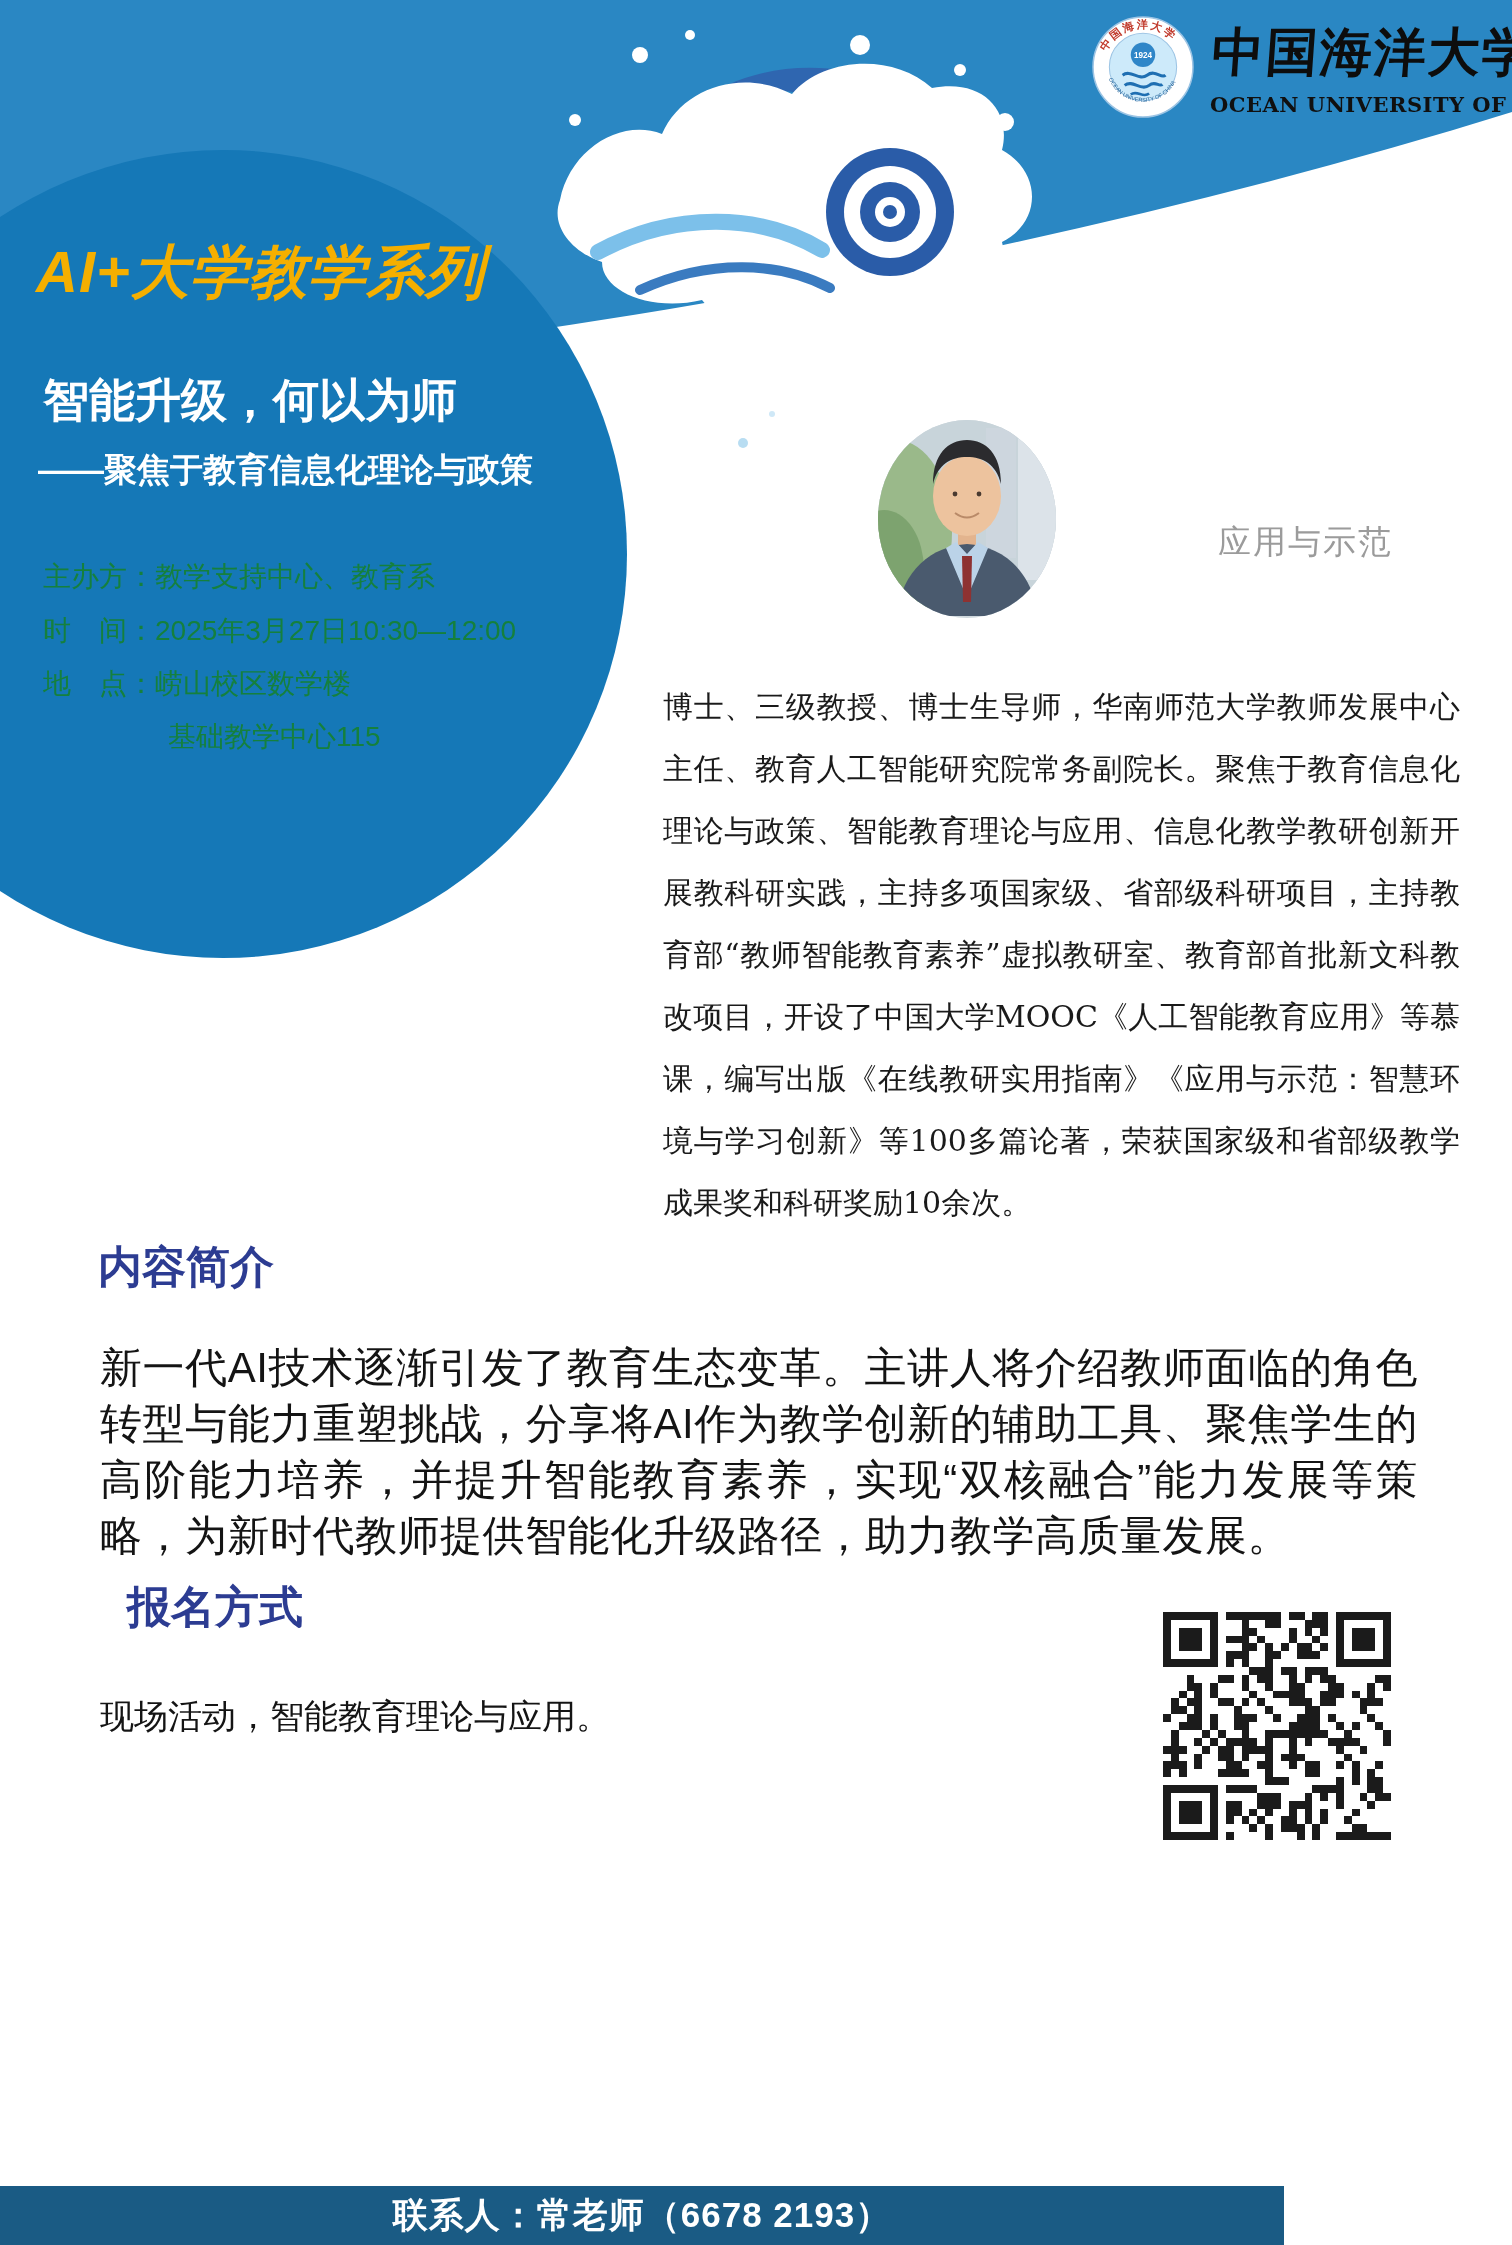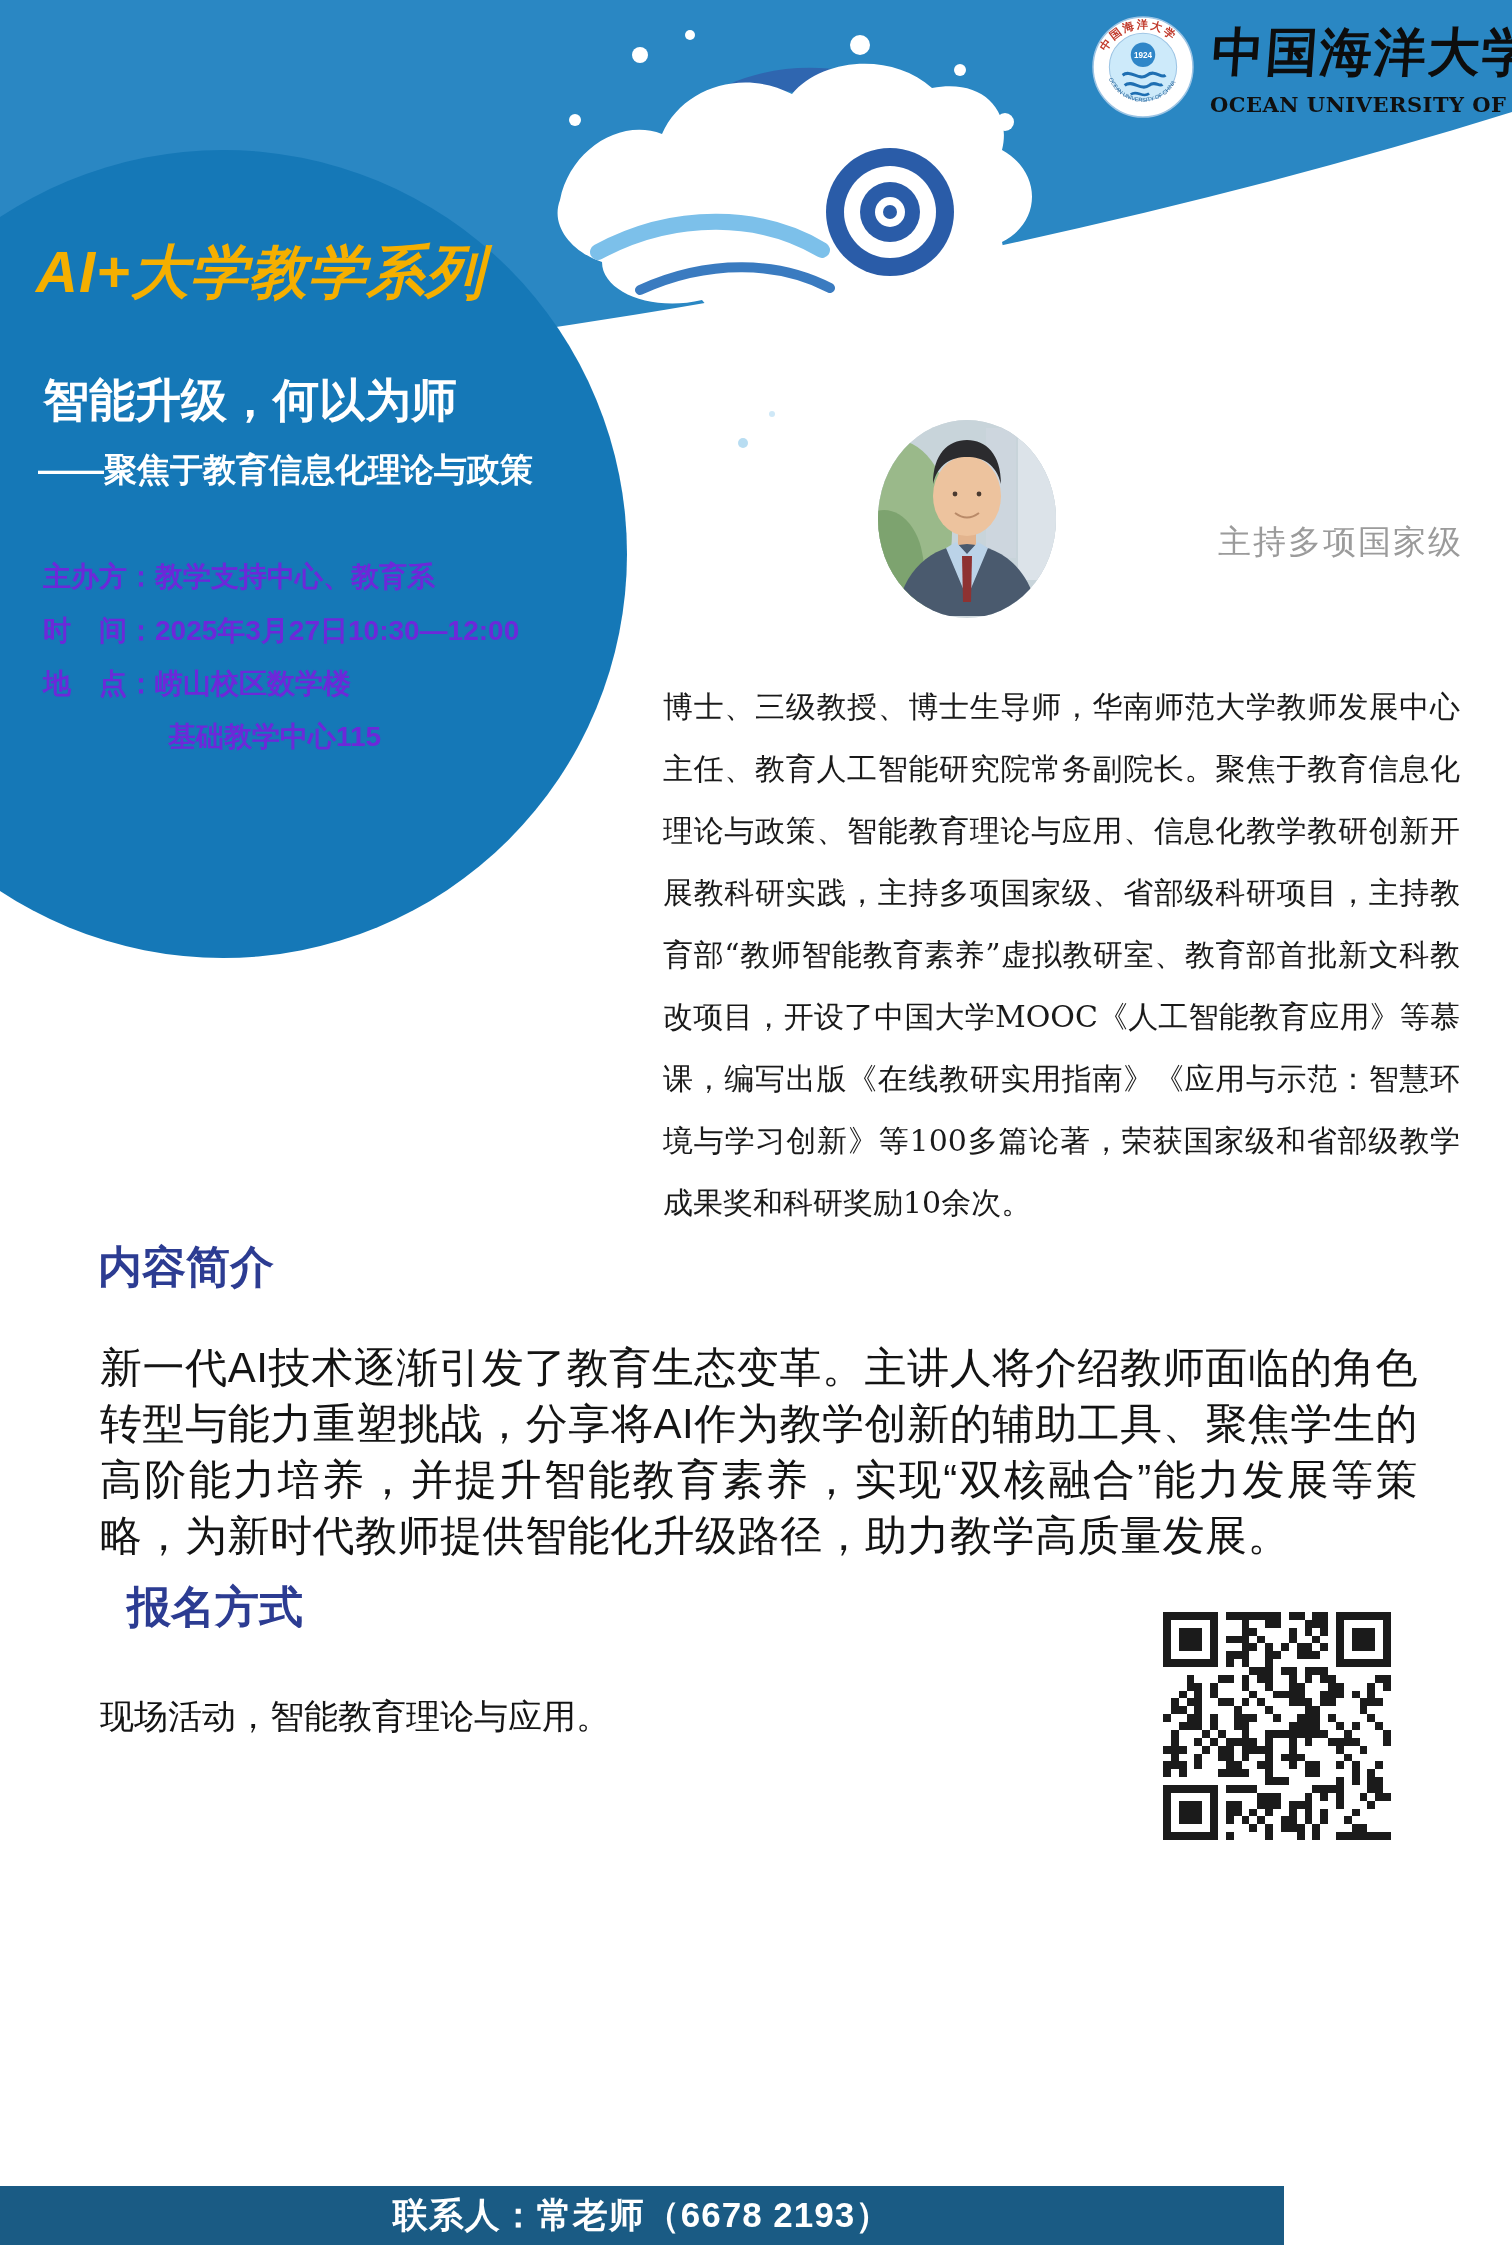--- a/index.html
+++ b/index.html
@@ -28,21 +28,21 @@
     font-family:Liberation Sans, sans-serif; font-weight:700; font-style:italic;
     font-size:58px; color:#F5AF00; white-space:nowrap; letter-spacing:1px;
   }
   .lecture-title{
     left:43px; top:370px; font-size:46px; font-weight:700; color:#ffffff; white-space:nowrap;
   }
   .lecture-subtitle{
     left:38px; top:448px; font-size:33px; font-weight:700; color:#ffffff; white-space:nowrap;
   }
   .info-line{
-    left:43px; font-size:28px; font-weight:700; color:#6d28d9; white-space:nowrap;
+    left:43px; font-size:28px; font-weight:400; color:#15803d; white-space:nowrap;
   }
   
   .speaker-photo{
     left:878px; top:420px; width:178px; height:198px; border-radius:50%;
     overflow:hidden; background:#cfd8dd;
   }
   .speaker-name{
     left:1158px; top:448px; font-family:"DejaVu Serif", serif;
     font-size:52px; font-weight:700; color:#0c0c0c; white-space:nowrap;
   }
@@ -154,21 +154,21 @@
       <ellipse cx="89" cy="76" rx="34" ry="40" fill="#EDC39E"></ellipse>
       <path d="M55,64 C55,34 70,20 89,20 C108,20 123,34 123,64 C118,44 105,37 89,37 C73,37 60,44 55,64 Z" fill="#2B2B2E"></path>
       <circle cx="77" cy="74" r="2.4" fill="#4A3A30"></circle>
       <circle cx="101" cy="74" r="2.4" fill="#4A3A30"></circle>
       <path d="M77,93 Q89,102 101,93" fill="none" stroke="#B98A68" stroke-width="2"></path>
       <path d="M18,196 C24,150 54,126 89,124 C124,126 154,150 160,196 Z" fill="#4A5A6E"></path>
       <path d="M68,128 L89,178 L110,128 L100,122 L89,134 L78,122 Z" fill="#BBD3E8"></path>
       <path d="M84,136 L94,136 L93,182 L85,182 Z" fill="#8E3232"></path>
     </svg>
   </div>
-  <div class="abs speaker-affiliation">主持多项国家级</div>
+  <div class="abs speaker-affiliation">应用与示范</div>
   <div class="abs speaker-bio">博士、三级教授、博士生导师，华南师范大学教师发展中心主任、教育人工智能研究院常务副院长。聚焦于教育信息化理论与政策、智能教育理论与应用、信息化教学教研创新开展教科研实践，主持多项国家级、省部级科研项目，主持教育部“教师智能教育素养”虚拟教研室、教育部首批新文科教改项目，开设了中国大学MOOC《人工智能教育应用》等慕课，编写出版《在线教研实用指南》《应用与示范：智慧环境与学习创新》等100多篇论著，荣获国家级和省部级教学成果奖和科研奖励10余次。</div>
 
   <div class="abs section-heading intro-heading">内容简介</div>
   <div class="abs intro-text">新一代AI技术逐渐引发了教育生态变革。主讲人将介绍教师面临的角色转型与能力重塑挑战，分享将AI作为教学创新的辅助工具、聚焦学生的高阶能力培养，并提升智能教育素养，实现“双核融合”能力发展等策略，为新时代教师提供智能化升级路径，助力教学高质量发展。</div>
 
   <div class="abs section-heading signup-heading">报名方式</div>
   <div class="abs signup-text">现场活动，智能教育理论与应用。</div>
   <div class="abs qr-box">
     <svg viewBox="0 0 29 29" xmlns="http://www.w3.org/2000/svg">
         <rect x="0" y="0" width="1" height="1"></rect>

